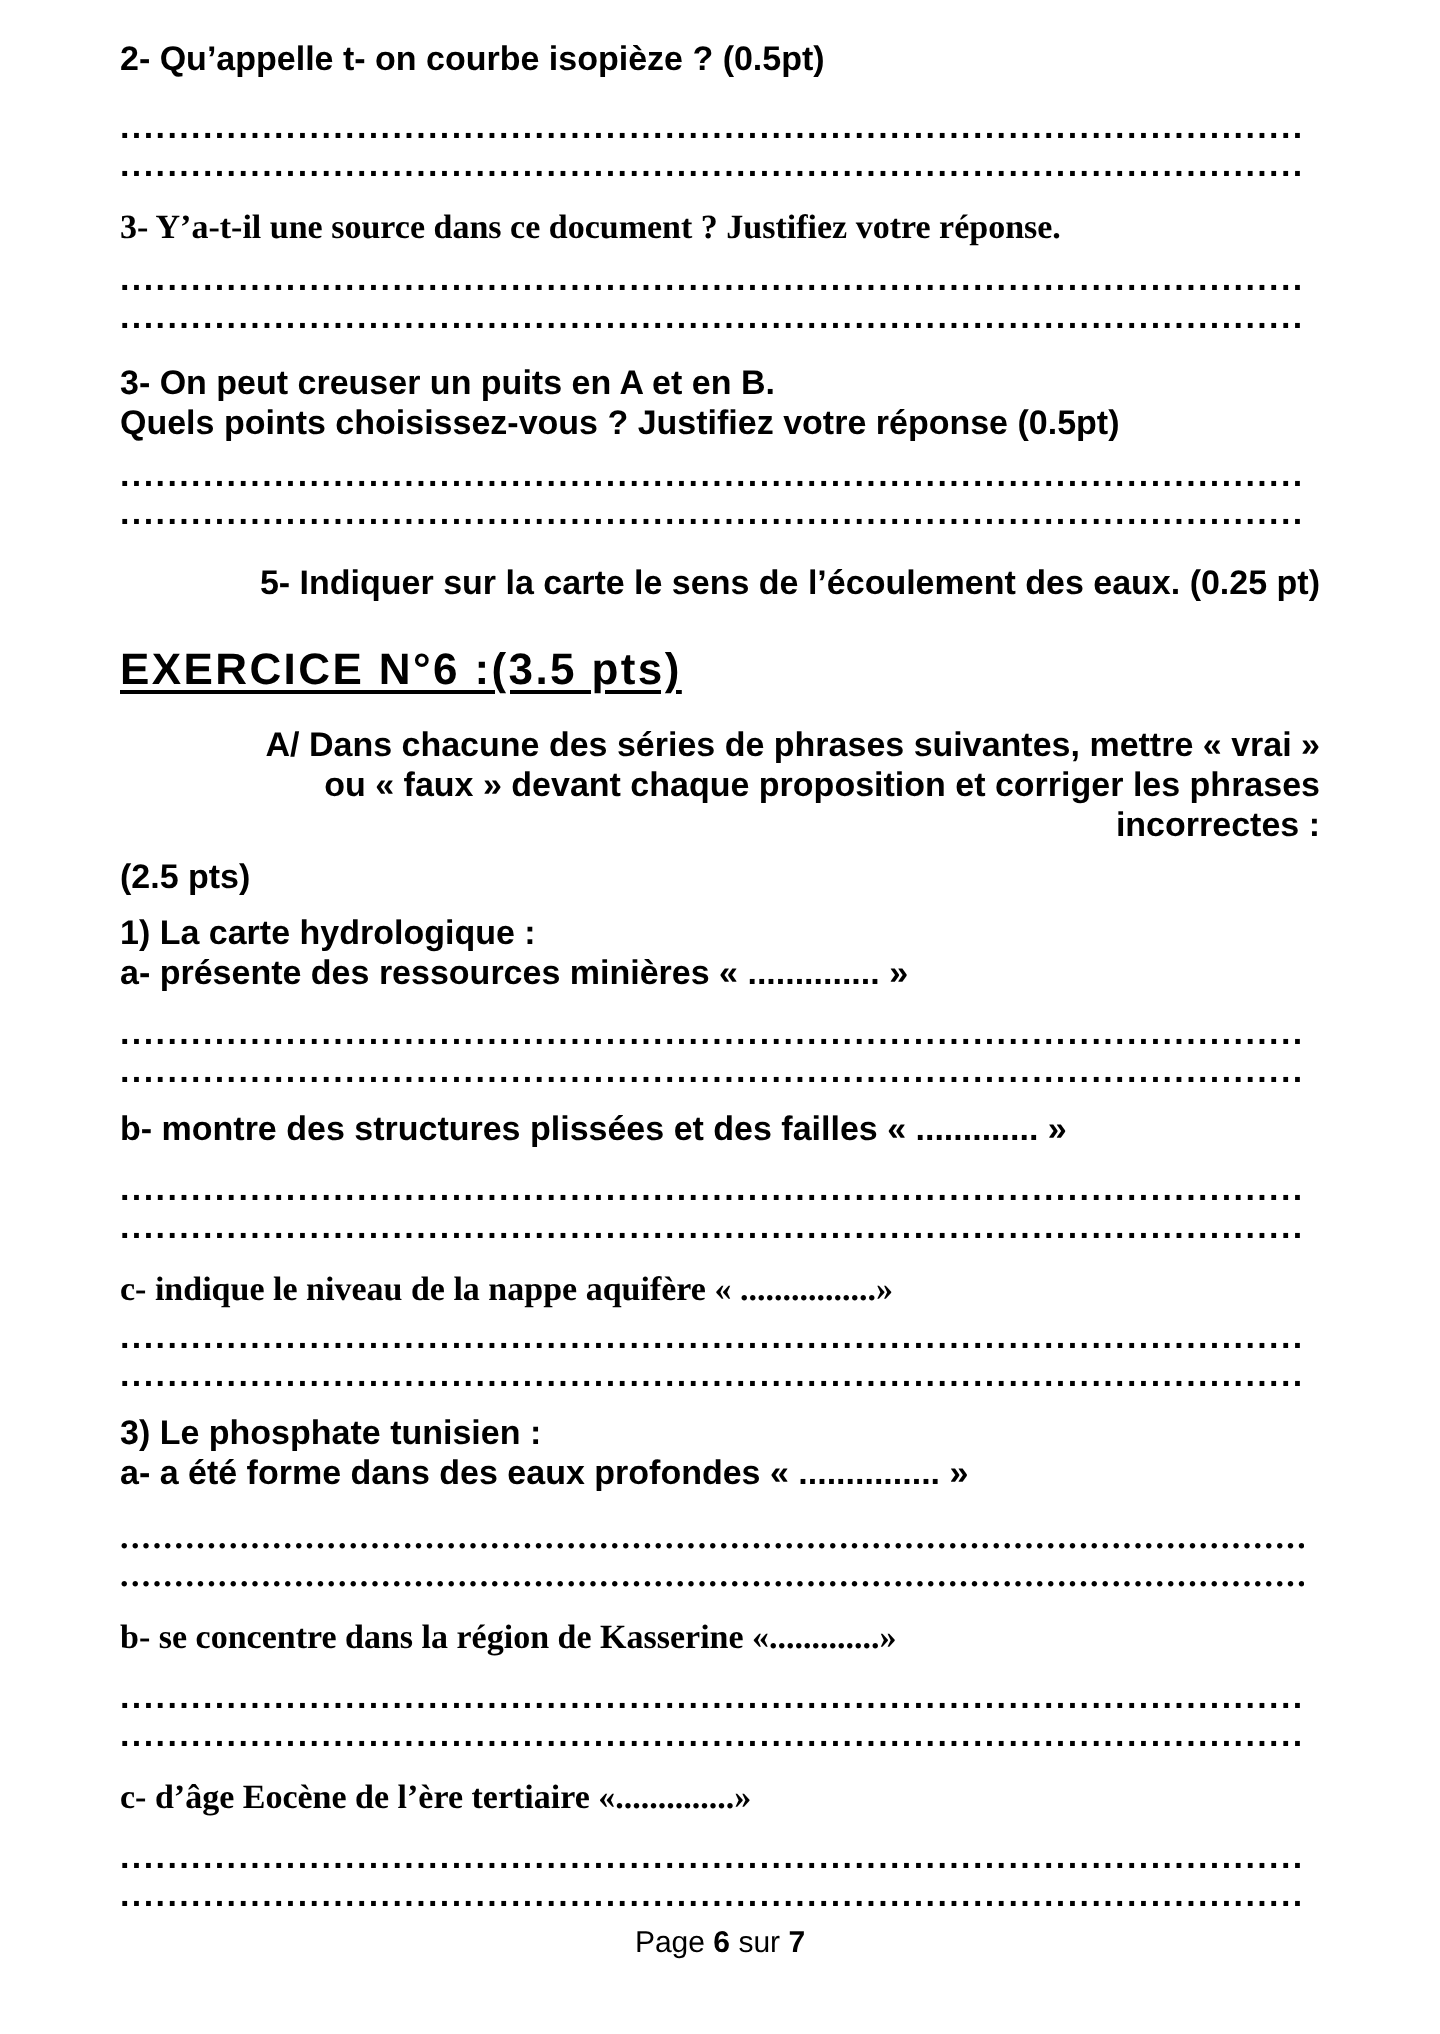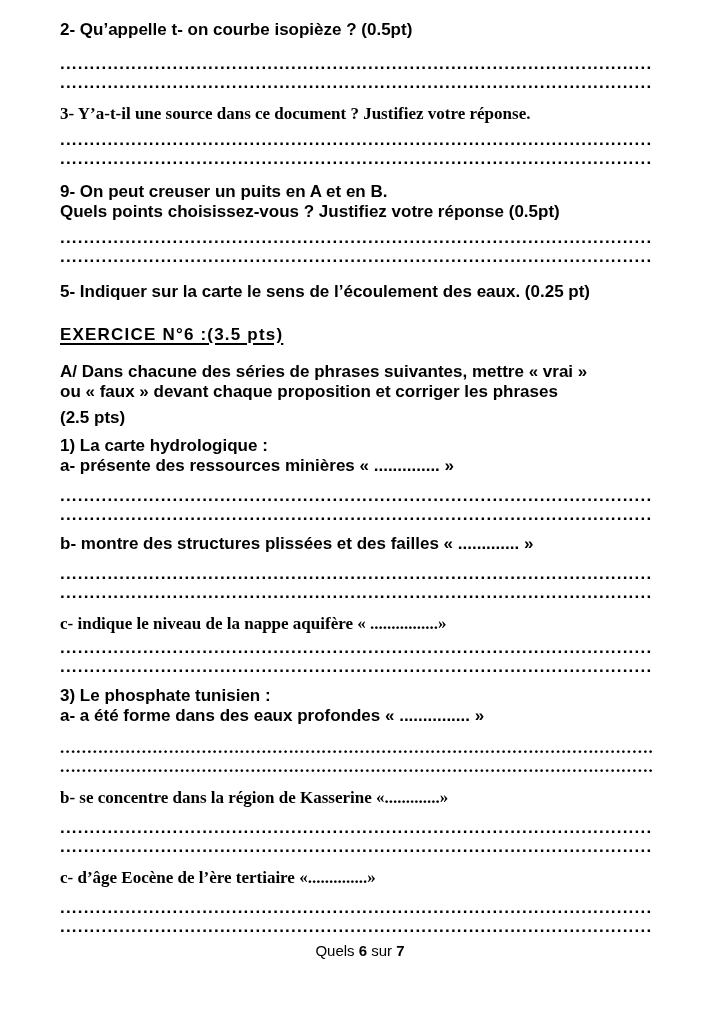--- a/index.html
+++ b/index.html
@@ -33,21 +33,21 @@
     height: 19px;
     font-weight: bold;
     letter-spacing: 1.2px;
     white-space: nowrap;
     overflow: hidden;
     width: 592px;
   }
   .answer-pair { margin: 0; }
   .heading {
     display: inline-block;
-    font-size: 17px;
+    font-size: 22px;
     line-height: 22px;
     font-weight: bold;
     letter-spacing: 1.2px;
     text-decoration: underline;
     text-decoration-thickness: 2px;
     text-underline-offset: 3px;
     white-space: nowrap;
   }
   .footer {
     margin-top: 6px;
@@ -56,21 +56,21 @@
     line-height: 17px;
     font-weight: normal;
   }
   .footer .bold { font-weight: bold; }
   .mt4  { margin-top: 4px; }
   .mt6  { margin-top: 6px; }
   .mt8  { margin-top: 8px; }
   .mt10 { margin-top: 10px; }
   .mt12 { margin-top: 12px; font-family: Liberation Serif, serif; }
   .mt14 { margin-top: 14px; }
-  .mt16 { margin-top: 16px; }
+  .mt16 { margin-top: 16px; text-align: right; }
   .mt22 { margin-top: 22px; }
 </style>
 </head>
 <body>
 
 <div class="page">
 
   <div class="qline">2- Qu’appelle t- on courbe isopièze ? (0.5pt)</div>
   <div class="answer-pair mt14">
     <div class="dots">........................................................................................................................</div>
@@ -79,37 +79,38 @@
 
   <div class="mt12">
     <div class="qline">3- Y’a-t-il une source dans ce document ? Justifiez votre réponse.</div>
   </div>
   <div class="answer-pair mt6">
     <div class="dots">........................................................................................................................</div>
     <div class="dots">........................................................................................................................</div>
   </div>
 
   <div class="mt14">
-    <div class="qline">9- On peut creuser un puits en A et en B.</div>
+    <div class="qline">3- On peut creuser un puits en A et en B.</div>
     <div class="qline">Quels points choisissez-vous ? Justifiez votre réponse (0.5pt)</div>
   </div>
   <div class="answer-pair mt6">
     <div class="dots">........................................................................................................................</div>
     <div class="dots">........................................................................................................................</div>
   </div>
 
   <div class="qline mt16">5- Indiquer sur la carte le sens de l’écoulement des eaux. (0.25 pt)</div>
 
   <div class="mt22">
     <span class="heading">EXERCICE N°6 :(3.5 pts)</span>
   </div>
 
   <div class="mt16">
     <div class="qline">A/ Dans chacune des séries de phrases suivantes, mettre « vrai »</div>
     <div class="qline">ou « faux » devant chaque proposition et corriger les phrases</div>
+    <div class="qline">incorrectes :</div>
   </div>
   <div class="qline mt6">(2.5 pts)</div>
 
   <div class="mt8">
     <div class="qline">1) La carte hydrologique :</div>
     <div class="qline">a- présente des ressources minières « .............. »</div>
   </div>
   <div class="answer-pair mt10">
     <div class="dots">........................................................................................................................</div>
     <div class="dots">........................................................................................................................</div>
@@ -142,19 +143,19 @@
     <div class="dots">........................................................................................................................</div>
   </div>
 
   <div class="qline mt12">c- d’âge Eocène de l’ère tertiaire «..............»</div>
   <div class="answer-pair mt10">
     <div class="dots">........................................................................................................................</div>
     <div class="dots">........................................................................................................................</div>
   </div>
 
   <div class="footer">
-    <span>Quels</span>
+    <span>Page</span>
     <span class="bold">6</span>
     <span>sur</span>
     <span class="bold">7</span>
   </div>
 
 </div>
 
 </body></html>

